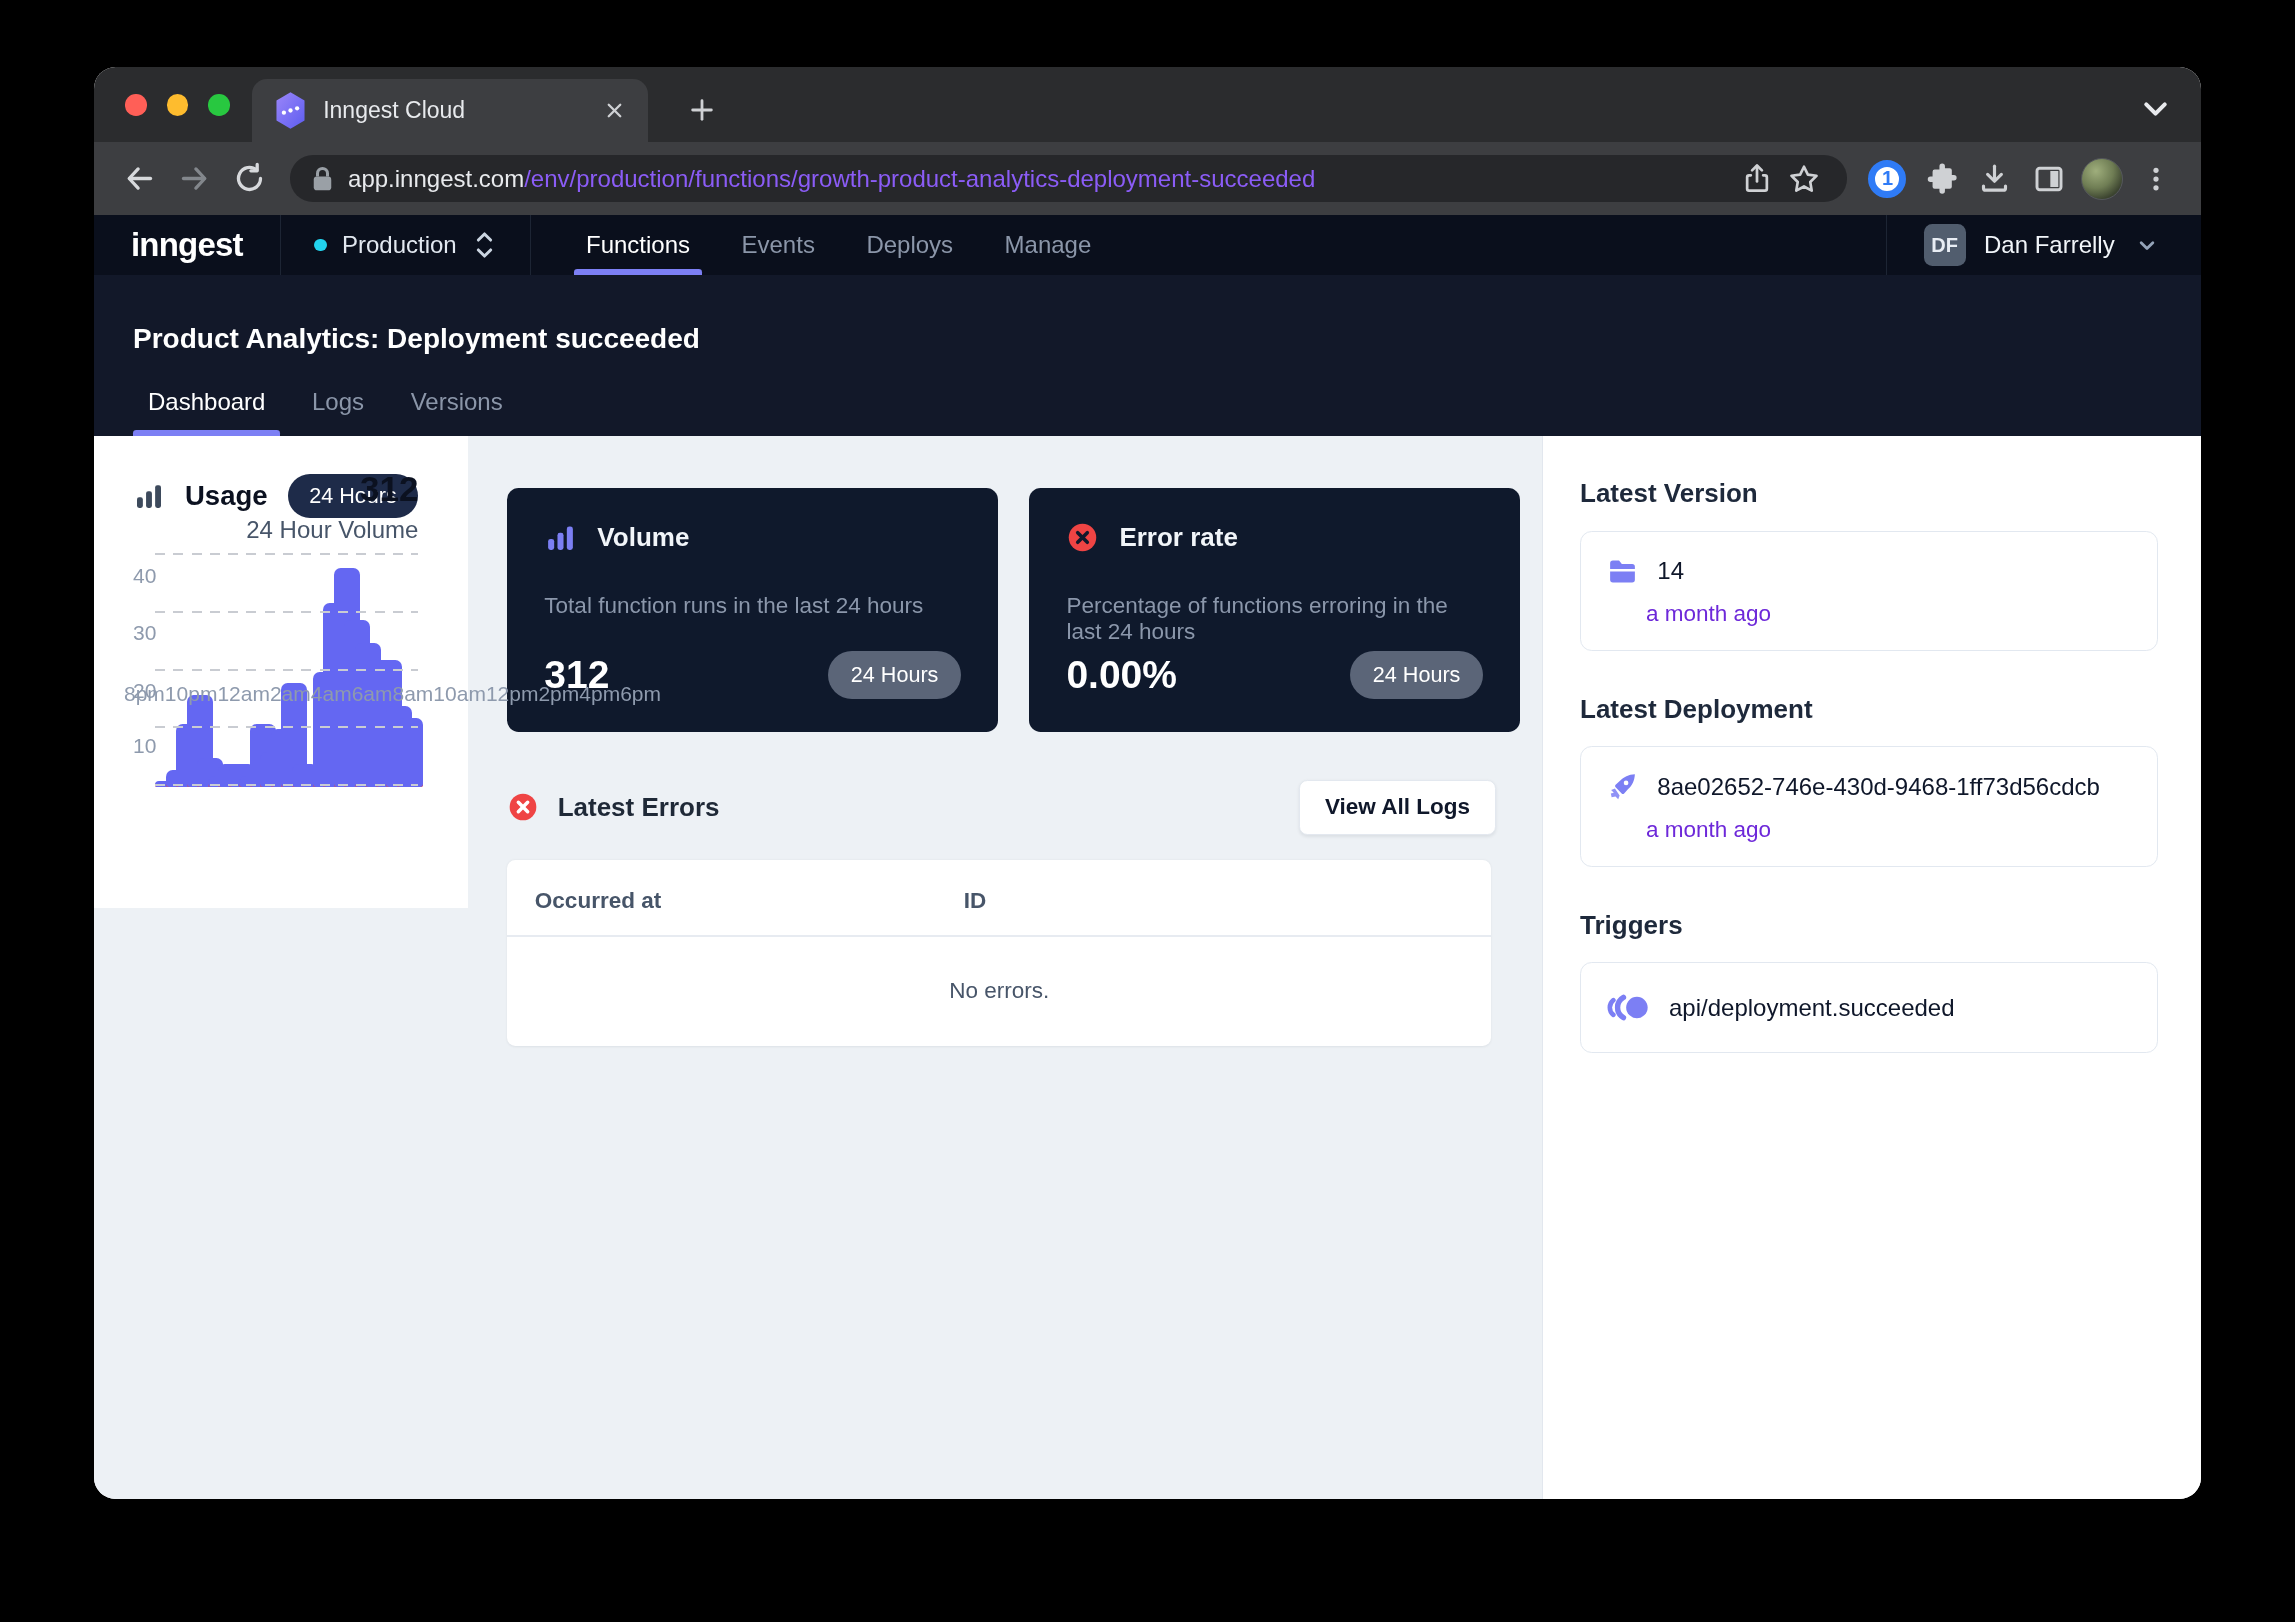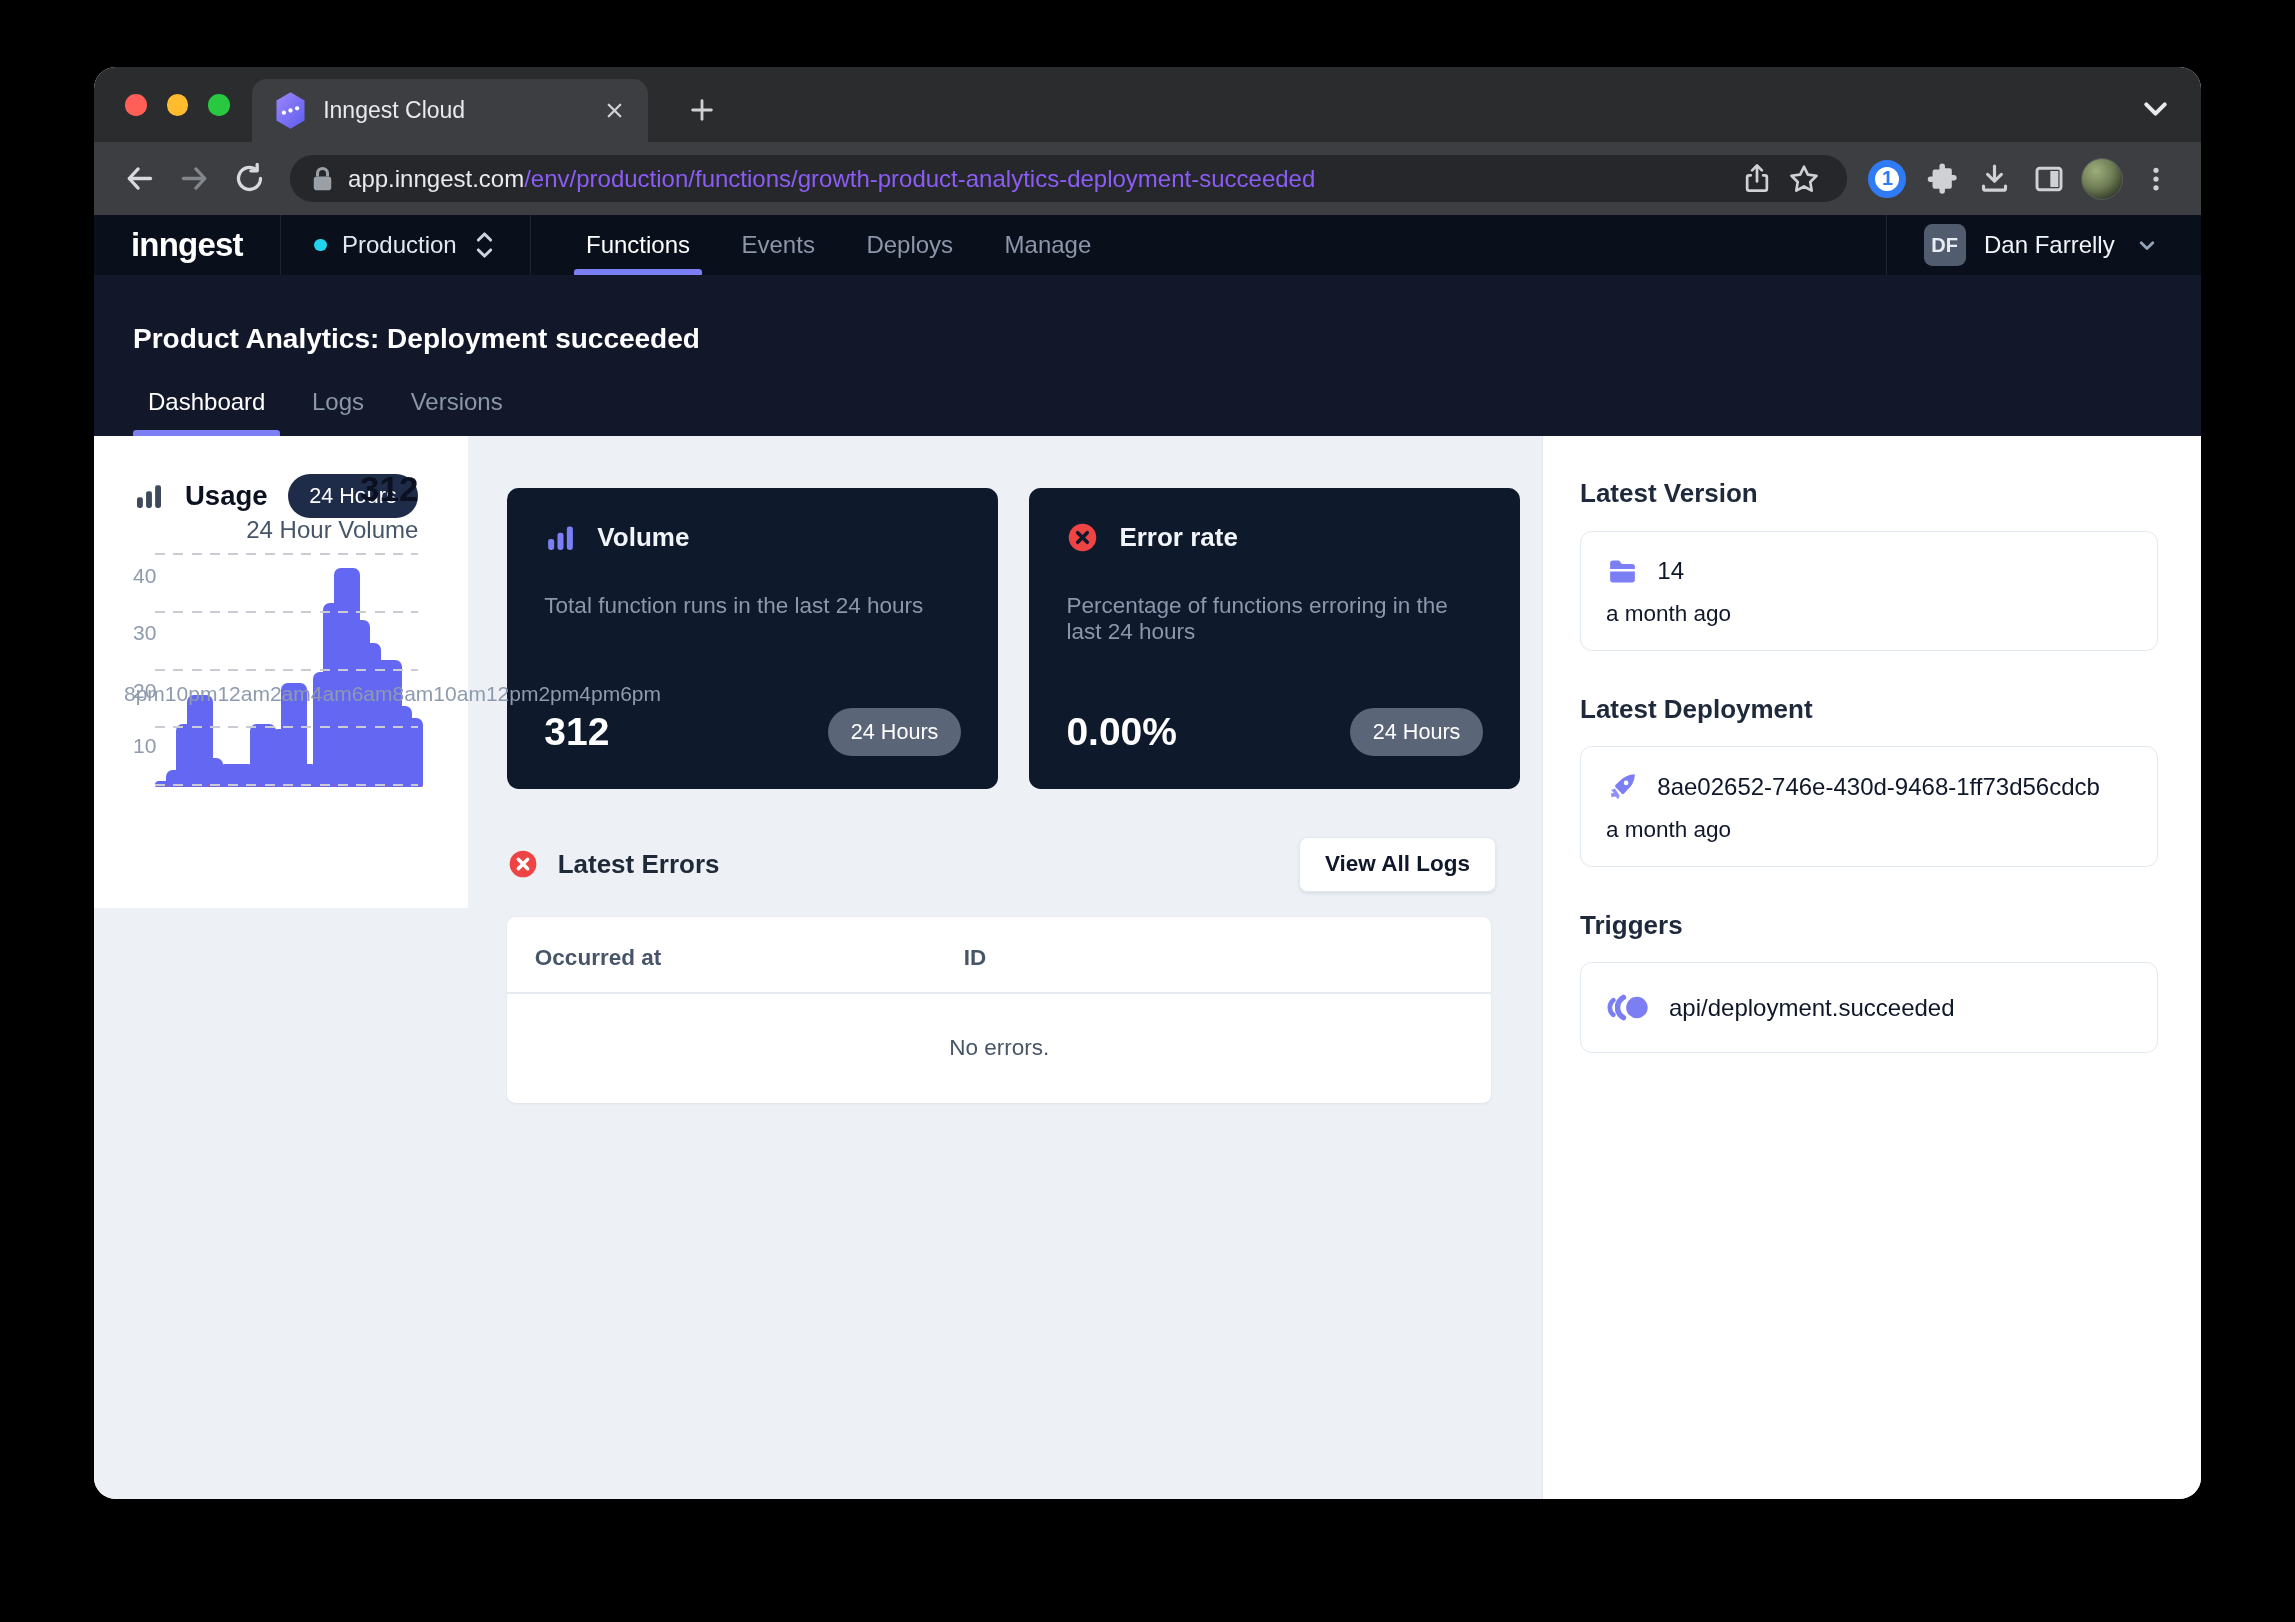--- a/index.html
+++ b/index.html
@@ -75,21 +75,21 @@
   .ylabel { position:absolute; left:0; font-size:21px; color:#8e9aad; }
   .bars { position:absolute; left:30px; right:3.3px; top:0; bottom:0; display:flex; }
   .slot { flex:1; position:relative; }
   .errmark { position:absolute; bottom:-0.8px; left:50%; transform:translateX(-50%); width:26px; height:4.2px; background:#ef4444; border-radius:1.7px; }
   .bar { position:absolute; bottom:-0.8px; left:50%; transform:translateX(-50%); width:26px; background:#6467f2; border-radius:6.7px 6.7px 3.3px 3.3px; }
   .xlabels { position:absolute; left:30px; right:3.3px; top:246px; display:flex; }
   .xlabel { flex:1; text-align:center; font-size:21px; color:#8e9aad; }
 
   .graysec { flex:1; }
   .statcards { display:flex; gap:31px; margin:52px 21.6px 0 39px; }
-  .statcard { flex:1; height:301px; background:#0f192c; border-radius:11.7px; padding:33px 37px; display:flex; flex-direction:column; }
+  .statcard { flex:1; height:244px; background:#0f192c; border-radius:11.7px; padding:33px 37px; display:flex; flex-direction:column; }
   .sc-head { display:flex; align-items:center; gap:20px; }
   .sc-title { color:#f1f5f9; font-size:26px; font-weight:bold; }
   .sc-desc { color:#8b97ab; font-size:22.5px; margin-top:39px; }
   .sc-bottom { margin-top:auto; display:flex; align-items:center; }
   .sc-value { color:#fff; font-size:39px; font-weight:bold; }
   .badge-gray { margin-left:auto; background:#5b6578; color:#fff; font-size:21.6px; padding:10.8px 23px; border-radius:831px; }
 
   .errhead { display:flex; align-items:center; gap:18.3px; margin:48px 46px 0 39px; }
   .errtitle { font-size:26px; font-weight:bold; color:#1f2937; }
   .viewlogs { margin-left:auto; background:#fff; border:1.7px solid #e3e8ef; border-radius:8.3px;
@@ -101,21 +101,21 @@
   .th.c1 { width:429px; }
   .tdivider { height:1.7px; background:#e7ebf1; }
   .tbody { height:109px; display:flex; align-items:center; justify-content:center; font-size:22.5px; color:#475569; }
 
   
   .sidebar { flex:1; background:#fff; border-left:1.7px solid #e2e7ee; padding:42px 43px 0 37px; }
   .sb-h { font-size:26px; font-weight:bold; color:#1e293b; }
   .sb-card { border:1.7px solid #e2e8f0; border-radius:11.7px; padding:23px 25px; margin-top:21.6px; }
   .sb-row { display:flex; align-items:center; gap:18.3px; }
   .sb-val { font-size:24px; color:#0f172a; }
-  .sb-time { font-size:22.5px; color:#0f172a; margin-top:13.3px; }
+  .sb-time { font-size:22.5px; color:#6d28d9; margin-top:13.3px;margin-left:40px; }
   .sb-gap { height:43px; }
   .trig-row { display:flex; align-items:center; gap:20px; padding:5px 0; }
 </style>
 </head>
 <body>
 
 <div class="window">
 
   <div class="tabstrip">
     <div class="lights">

